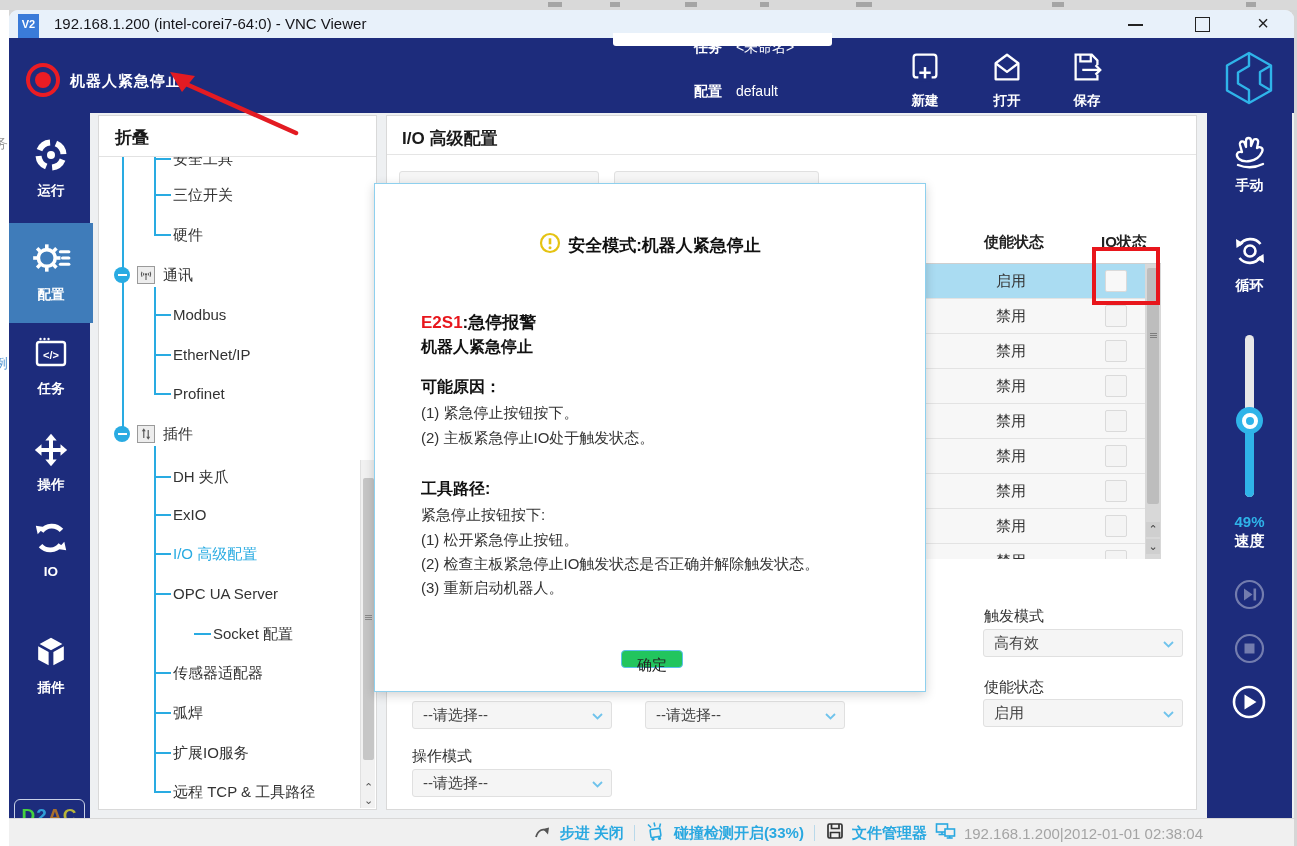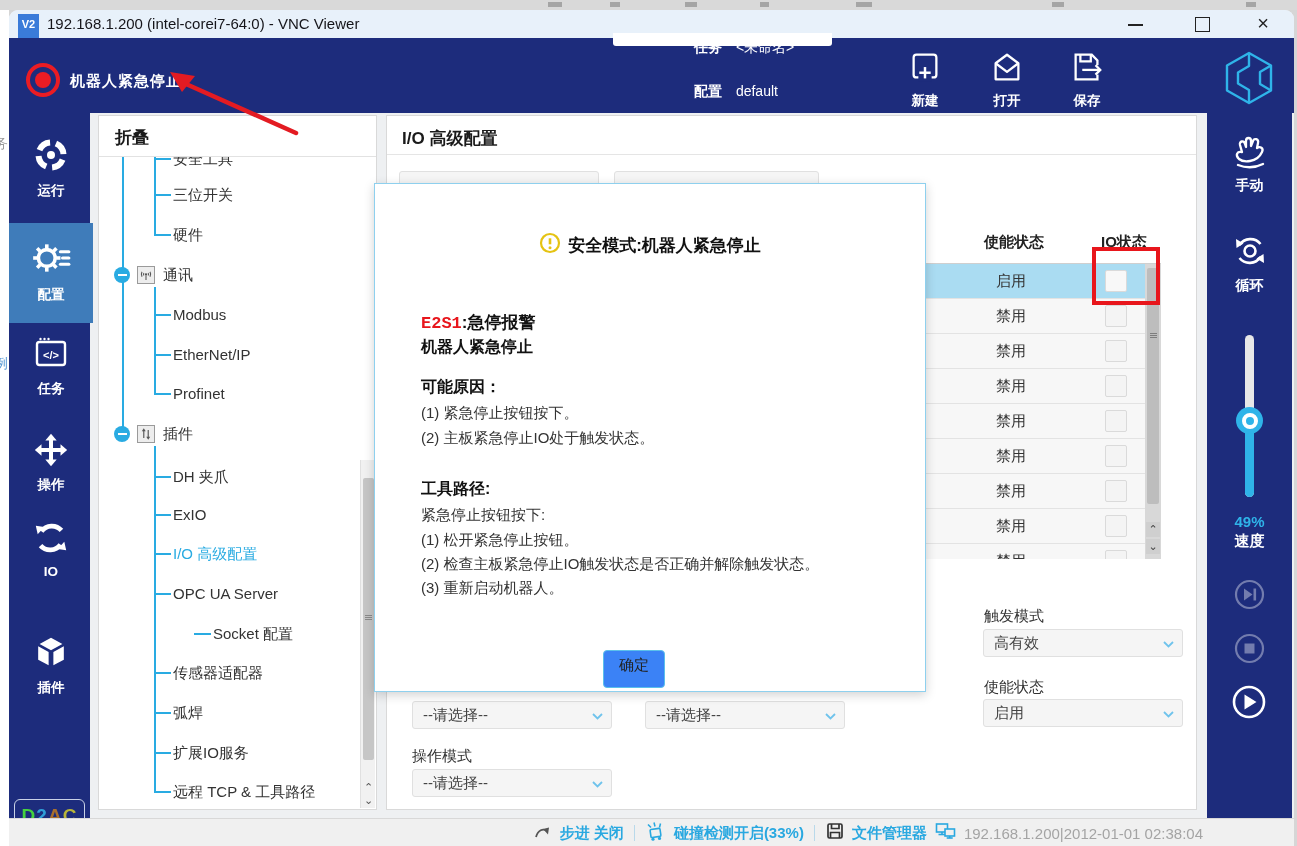--- a/index.html
+++ b/index.html
@@ -9,21 +9,21 @@
   
   .desk-strip { position:absolute; left:0; top:0; width:1297px; height:10px; background:#d9d9d9; }
   .desk-mark { position:absolute; top:2px; height:5px; background:#7a7a7a; opacity:.55; }
   .left-strip { position:absolute; left:0; top:10px; width:9px; height:836px; background:#ffffff; overflow:hidden; }
   .left-frag { position:absolute; left:-6px; font-size:14px; color:#9a9a9a; }
 
   
   .vnc-window { position:absolute; left:9px; top:10px; width:1285px; height:836px; border-radius:9px 9px 0 0; background:#eef0f2; }
   .titlebar { position:absolute; left:0; top:0; width:100%; height:28px; background:#e8f1fa; border-radius:9px 9px 0 0; }
   .vnc-logo { position:absolute; left:9px; top:4px; width:21px; height:34px; background:#3a7bd9; border-radius:0; color:#fff; font-size:11px; font-weight:bold; text-align:center; line-height:21px; }
-  .vnc-title { position:absolute; left:38px; top:5px; font-size:15px; color:#15151a; }
+  .vnc-title { position:absolute; left:45px; top:5px; font-size:15px; color:#15151a; }
   .win-btn { position:absolute; top:0; width:42px; height:28px; text-align:center; color:#222; cursor:default; }
   .wb-min { left:1105px; } .wb-min::after { content:""; position:absolute; left:14px; top:14px; width:15px; height:2px; background:#222; }
   .wb-max { left:1172px; } .wb-max::after { content:""; position:absolute; left:14px; top:7px; width:13px; height:13px; border:1.6px solid #222; }
   .wb-close { left:1233px; font-size:20px; line-height:26px; }
 
   
   .app-header { position:absolute; left:0; top:28px; width:100%; height:75px; background:#1d2c7c; }
   .estop-wrap { position:absolute; left:15px; top:23px; width:38px; height:38px; }
   .estop-text { position:absolute; left:61px; top:34px; font-size:15px; font-weight:bold; color:#fff; letter-spacing:1px; }
   .hdr-kv { position:absolute; color:#fff; font-size:14px; }
@@ -76,23 +76,23 @@
   .mthumb { position:absolute; left:2px; top:4px; width:12px; height:236px; background:#bdbdbd; border-radius:2px; }
   .mthumb::after { content:""; position:absolute; left:2.5px; top:64px; width:7px; height:7px; background:repeating-linear-gradient(#bdbdbd 0 1px, #7d7d7d 1px 2px); }
   .mchev { position:absolute; left:1px; width:14px; height:15px; background:#cfcfcf; color:#444; font-size:11px; line-height:15px; text-align:center; }
 
   
   .dialog { position:absolute; left:374px; top:183px; width:552px; height:509px; background:#fff; border:1px solid #8ed0ee; box-shadow:0 3px 10px rgba(0,0,0,.18); z-index:40; }
   .dlg-titlebar { position:absolute; left:0; top:0; width:100%; height:36px; background:#a7daf0; color:#fff; font-size:18px; text-align:center; line-height:36px; letter-spacing:2px; }
   .dlg-sub { position:absolute; left:0; top:48px; width:100%; display:flex; justify-content:center; align-items:center; gap:7px; font-size:17px; font-weight:bold; color:#111; }
   .dlg-line { position:absolute; left:46px; font-size:15px; color:#333; white-space:nowrap; }
   .dlg-line.b { font-weight:bold; color:#111; font-size:16px; }
-  .err-code { color:#e8161c; font-weight:bold; font-size:17px;font-family:Liberation Mono, monospace; }
+  .err-code { color:#e8161c; font-weight:bold; font-size:17px; }
   .err-name { color:#111; font-weight:bold; font-size:17px; }
-  .dlg-ok { position:absolute; left:228px; top:466px; width:62px; height:38px; background:#3b82f6; border:1px solid #5bc0eb; border-radius:4px; font-size:15px; color:#222; text-align:center; line-height:28px; cursor:pointer; }
+  .dlg-ok { position:absolute; left:246px; top:466px; width:62px; height:18px; background:#22c55e; border:1px solid #5bc0eb; border-radius:4px; font-size:15px; color:#222; text-align:center; line-height:28px; cursor:pointer; }
 
   
   .right-panel { position:absolute; left:1198px; top:103px; width:85px; height:713px; background:#1d2c7c; border-radius:0 0 8px 8px; }
   .rp-item { position:absolute; left:0; width:85px; text-align:center; color:#fff; cursor:pointer; }
   .rp-item .lbl { display:block; font-size:14px; font-weight:bold; margin-top:2px; }
   .slider-track { position:absolute; left:38px; top:222px; width:9px; height:162px; border-radius:5px; background:#e8e8e8; }
   .slider-fill { position:absolute; left:0; bottom:0; width:9px; height:77px; border-radius:5px; background:#2fb4e9; }
   .slider-knob { position:absolute; left:29px; top:294px; width:27px; height:27px; border-radius:50%; background:#2fb4e9; cursor:grab; }
   .slider-knob::after { content:""; position:absolute; left:5.5px; top:5.5px; width:16px; height:16px; border-radius:50%; border:4px solid #fff; background:#2fb4e9; box-sizing:border-box; }
   .speed-pct { position:absolute; left:0; top:400px; width:85px; text-align:center; color:#2fb4e9; font-size:15px; font-weight:bold; }

